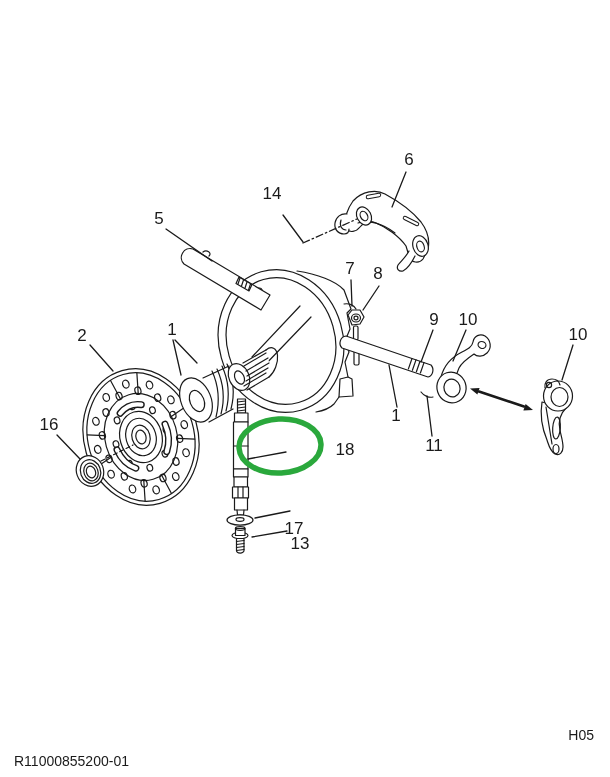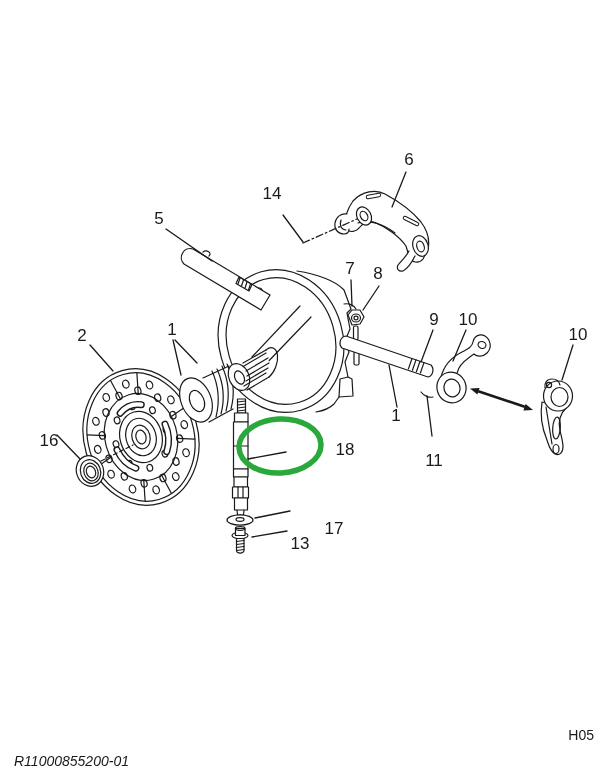--- a/index.html
+++ b/index.html
@@ -1,21 +1,21 @@
 <!DOCTYPE html>
 <html><head>
 <meta charset="utf-8">
 <style>
   html,body{margin:0;padding:0;background:#fff;}
   .stage{position:relative;width:610px;height:777px;background:#fff;overflow:hidden;
          font-family:"Liberation Sans", sans-serif;color:#1a1a1a;}
   .stage svg{position:absolute;left:0;top:0;}
   .callout{position:absolute;transform:translate(-50%,-50%);font-size:17px;color:#1a1a1a;
            line-height:1;white-space:nowrap;}
-  .footer-left{position:absolute;left:14px;top:753px;font-size:14px;font-style:italic;}
+  .footer-left{position:absolute;left:14px;top:753px;font-size:14px;}
   .footer-right{position:absolute;right:16px;top:727px;font-size:14px;}
 </style>
 </head>
 <body>
 
 <div class="stage">
 
 <svg width="610" height="777" viewBox="0 0 610 777" fill="none" stroke="#1a1a1a" stroke-width="1.2" stroke-linecap="round" stroke-linejoin="round">
 
   <g>
@@ -249,21 +249,21 @@
   <div class="callout" style="left:409px;top:159px;">6</div>
   <div class="callout" style="left:272px;top:193px;">14</div>
   <div class="callout" style="left:350px;top:268px;">7</div>
   <div class="callout" style="left:378px;top:273px;">8</div>
   <div class="callout" style="left:172px;top:329px;">1</div>
   <div class="callout" style="left:82px;top:335px;">2</div>
   <div class="callout" style="left:434px;top:319px;">9</div>
   <div class="callout" style="left:468px;top:319px;">10</div>
   <div class="callout" style="left:578px;top:334px;">10</div>
   <div class="callout" style="left:396px;top:415px;">1</div>
-  <div class="callout" style="left:434px;top:460px;">11</div>
-  <div class="callout" style="left:49px;top:424px;margin-top:16px;">16</div>
+  <div class="callout" style="left:434px;top:445px;">11</div>
+  <div class="callout" style="left:49px;top:424px;">16</div>
   <div class="callout" style="left:297px;top:449px;margin-left:48px;">18</div>
   <div class="callout" style="left:300px;top:507px;margin-top:36px;">13</div>
-  <div class="callout" style="left:294px;top:528px;margin-left:40px;">17</div>
+  <div class="callout" style="left:294px;top:528px;">17</div>
 
   <div class="footer-left">R11000855200-01</div>
   <div class="footer-right">H05</div>
 </div>
 
 </body></html>

